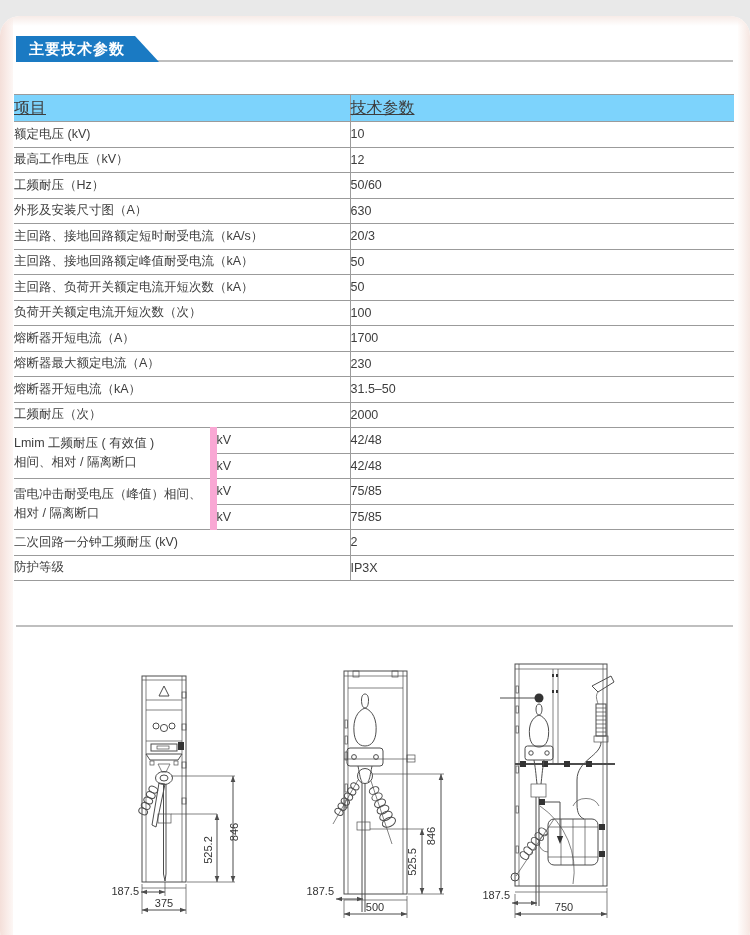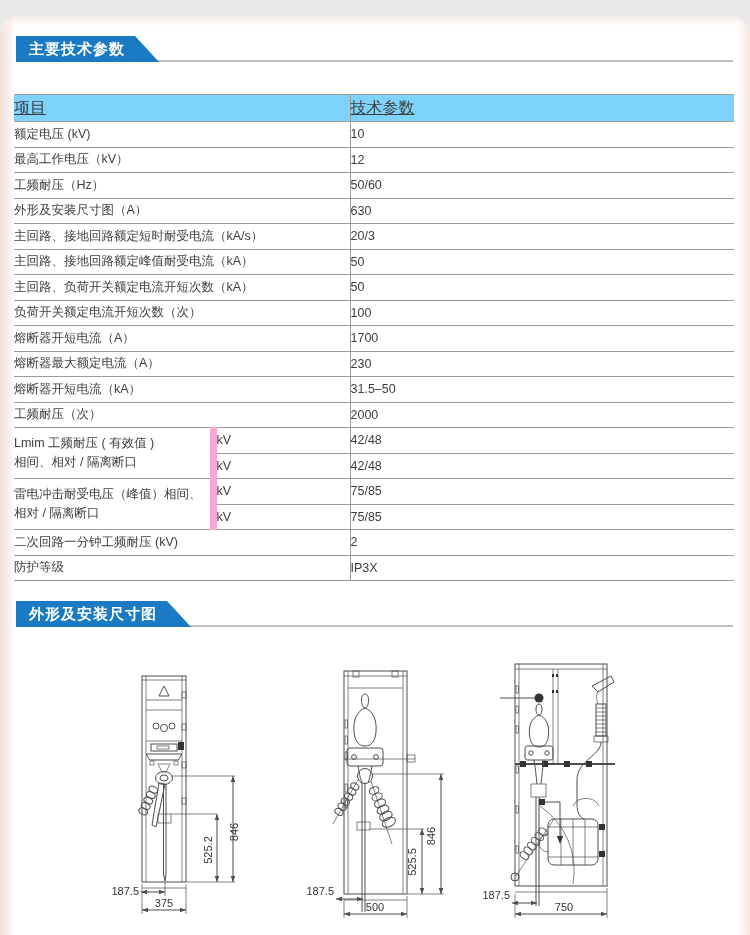--- a/index.html
+++ b/index.html
@@ -136,21 +136,20 @@
           <td class="val">2</td>
         </tr>
     <tr>
           <td colspan="2" class="lbl">防护等级</td>
           <td class="val">IP3X</td>
         </tr>
   </tbody>
     </table>
 
   <div class="rule rule2"></div>
-  <div class="banner banner2">外形及安装尺寸图</div>
 
   <svg class="drawing drw" style="left:105px;top:650px;" width="150" height="260" viewBox="0 0 150 260">
     <defs>
       <marker id="a1" viewBox="0 0 10 10" refX="9" refY="5" markerWidth="7" markerHeight="7" orient="auto-start-reverse">
         <path d="M0,1.5 L9,5 L0,8.5 z" style="fill:#4d4d4d;stroke:none"></path>
       </marker>
     </defs>
     <rect x="37" y="10" width="44" height="206"></rect>
     <line x1="41" y1="10" x2="41" y2="216" class="thin"></line>
     <line x1="77" y1="10" x2="77" y2="216" class="thin"></line>

